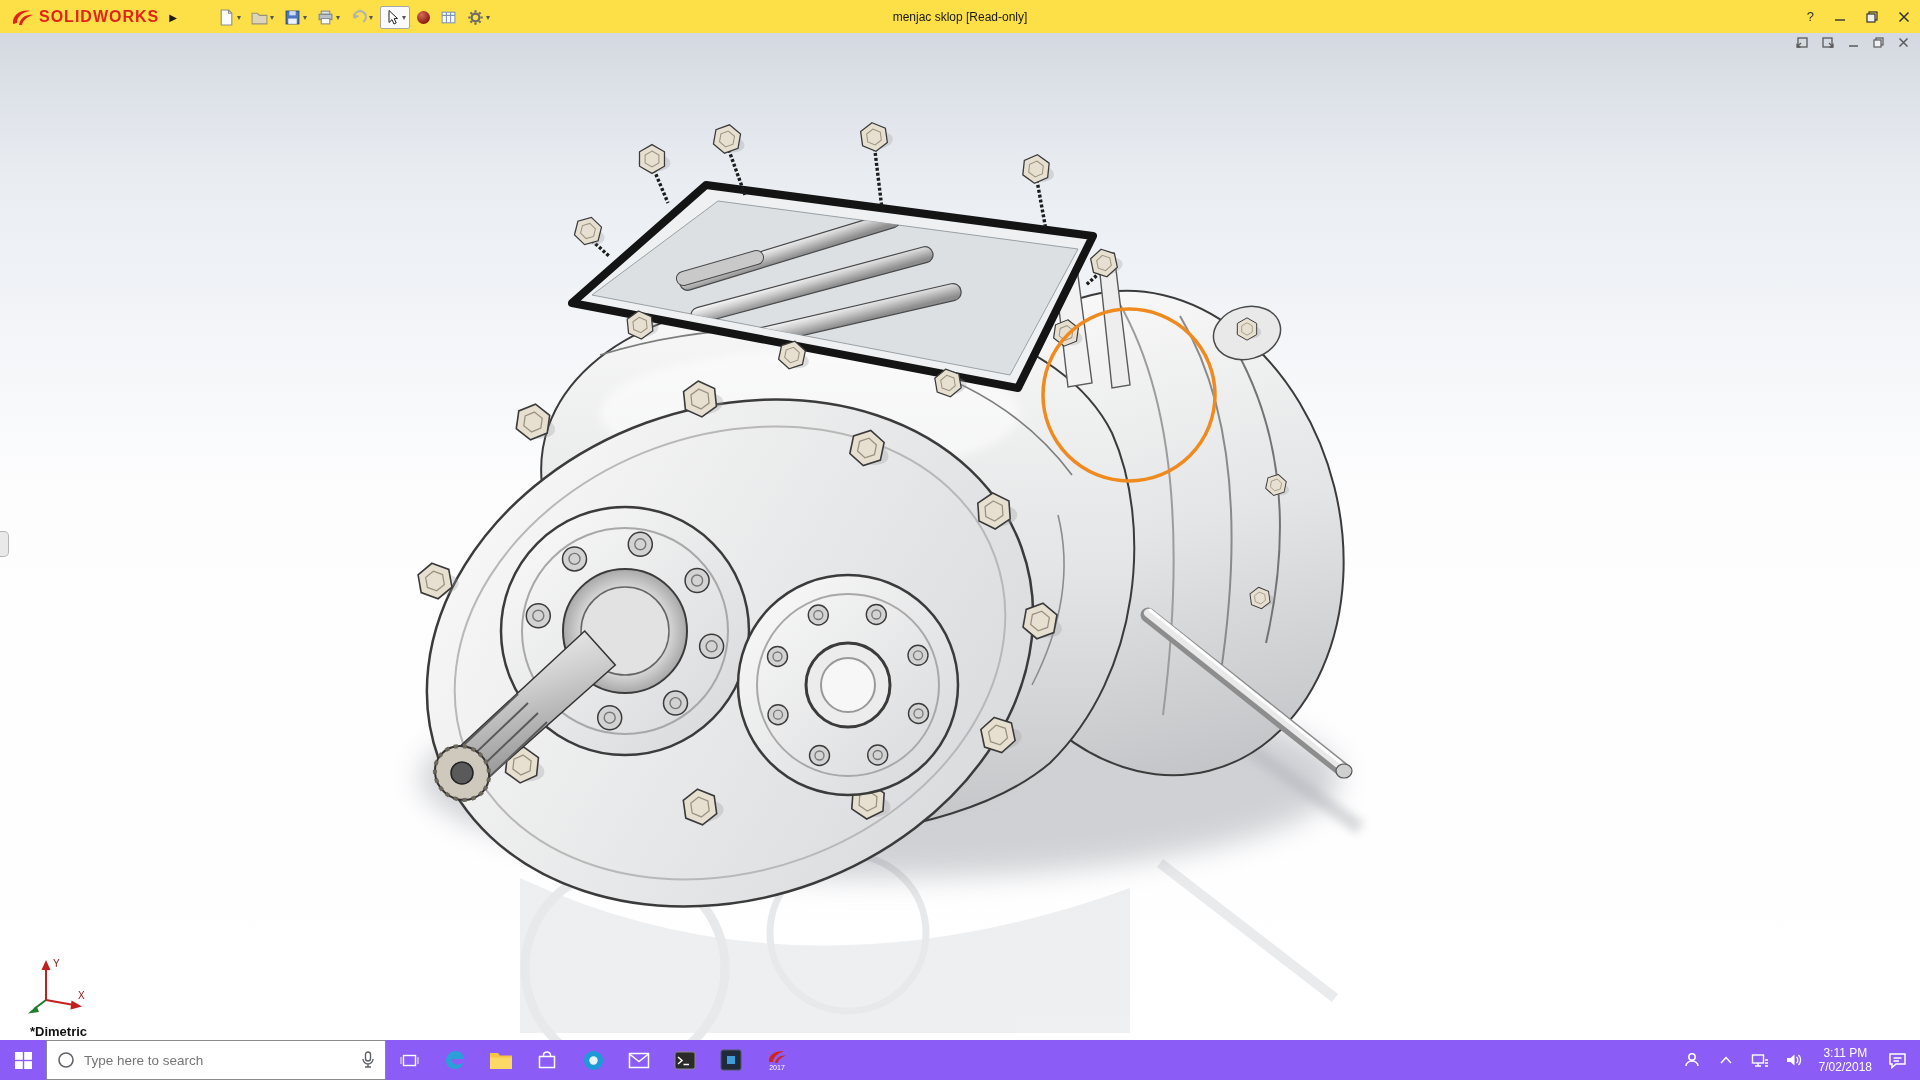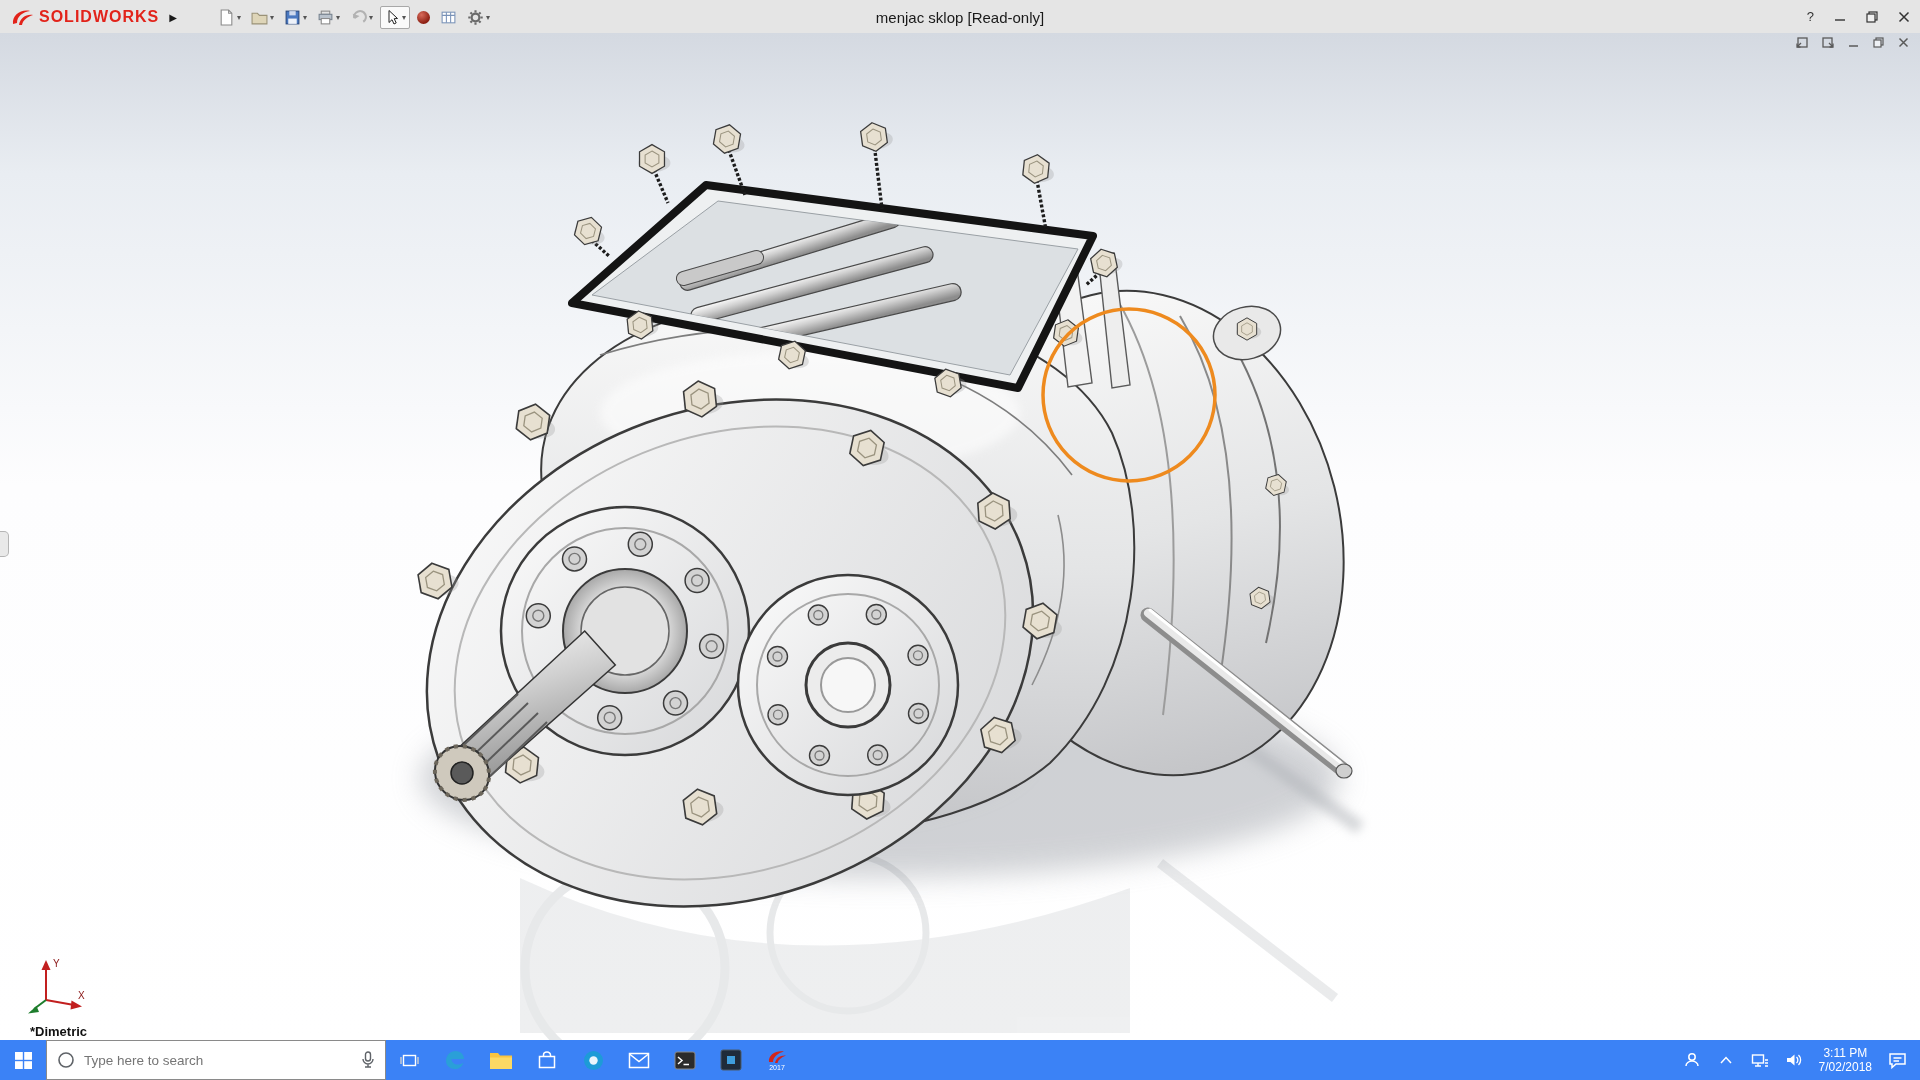--- a/index.html
+++ b/index.html
@@ -2,54 +2,54 @@
 <html><head>
 <meta charset="utf-8">
 <style>
   * { margin:0; padding:0; box-sizing:border-box; }
   html,body { width:1920px; height:1080px; overflow:hidden;
               font-family:"Liberation Sans", sans-serif; background:#fff; }
   .screen { position:relative; width:1920px; height:1080px; }
 
   
   .titlebar { position:absolute; top:0; left:0; right:0; height:35px;
-              background:#e5e5e5; border-bottom:1px solid #cfcfcf;
+              background:#fde047; border-bottom:1px solid #cfcfcf;
               display:flex; align-items:center; }
   .brand { display:flex; align-items:center; gap:5px; padding-left:10px; }
   .brand-text { color:#e2231a; font-weight:bold; font-size:16px; letter-spacing:1px; }
   .flyout { margin-left:6px; font-size:10px; color:#1a1a1a; cursor:pointer; padding:2px 4px; }
   .toolbar { display:flex; align-items:center; gap:4px; margin-left:34px; }
   .tb-btn { display:flex; align-items:center; gap:2px; padding:2px 3px; border-radius:2px; }
   .tb-btn .caret { font-size:8px; color:#555; }
   .tb-active { border:1px solid #a8a8a8; background:#fafafa; }
   .redball { width:13px; height:13px; border-radius:50%;
              background:radial-gradient(circle at 35% 30%, #d86a5a, #8c1f12 70%); display:inline-block; }
   .doc-title { position:absolute; left:50%; transform:translateX(-50%);
-               font-size:15px; color:#1a1a1a; }
+               font-size:12px; color:#1a1a1a; }
   .win-controls { position:absolute; right:10px; top:0; height:33px;
                   display:flex; align-items:center; gap:20px; }
   .win-controls .help { font-size:13px; color:#333; }
 
   
   .viewport { position:absolute; top:33px; left:0; right:0; bottom:40px;
               background:linear-gradient(180deg,#d4d9e1 0%, #e9edf2 14%, #fdfdfe 45%, #ffffff 100%);
               overflow:hidden; }
   .scene { position:absolute; left:0; top:0; width:1920px; height:1007px; }
   .child-controls { position:absolute; top:3px; right:10px; display:flex; gap:12px; align-items:center; }
   .child-controls svg { display:block; }
   .panel-tab { position:absolute; left:0; top:498px; width:9px; height:26px;
                background:#e9e9e9; border:1px solid #b5b5b5; border-left:none;
                border-radius:0 5px 5px 0; }
   .view-label { position:absolute; left:30px; bottom:1px; font-size:13px;
                 font-weight:bold; color:#111; }
   .triad { position:absolute; left:22px; bottom:24px; }
 
   
   .taskbar { position:absolute; left:0; right:0; bottom:0; height:40px;
-             background:#3b82f6; display:flex; align-items:stretch; }
+             background:#8b5cf6; display:flex; align-items:stretch; }
   .task-icon { width:46px; display:flex; align-items:center; justify-content:center; }
   .searchbox { width:340px; background:#ffffff; border:1px solid #8a8a8a;
                display:flex; align-items:center; gap:9px; padding:0 10px; }
   .searchbox input { flex:1; border:none; outline:none; font-size:13.5px; color:#3a3a3a;
                      font-family:"Liberation Sans", sans-serif; background:transparent; }
   .tray { margin-left:auto; display:flex; align-items:center; }
   .tray .task-icon { width:34px; }
   .clock { text-align:center; color:#fff; font-size:12px; line-height:14px; padding:0 8px; }
   .show-desktop { width:6px; border-left:1px solid #4a4a4a; }
   .sw-tile { display:flex; flex-direction:column; align-items:center; line-height:8px; }

